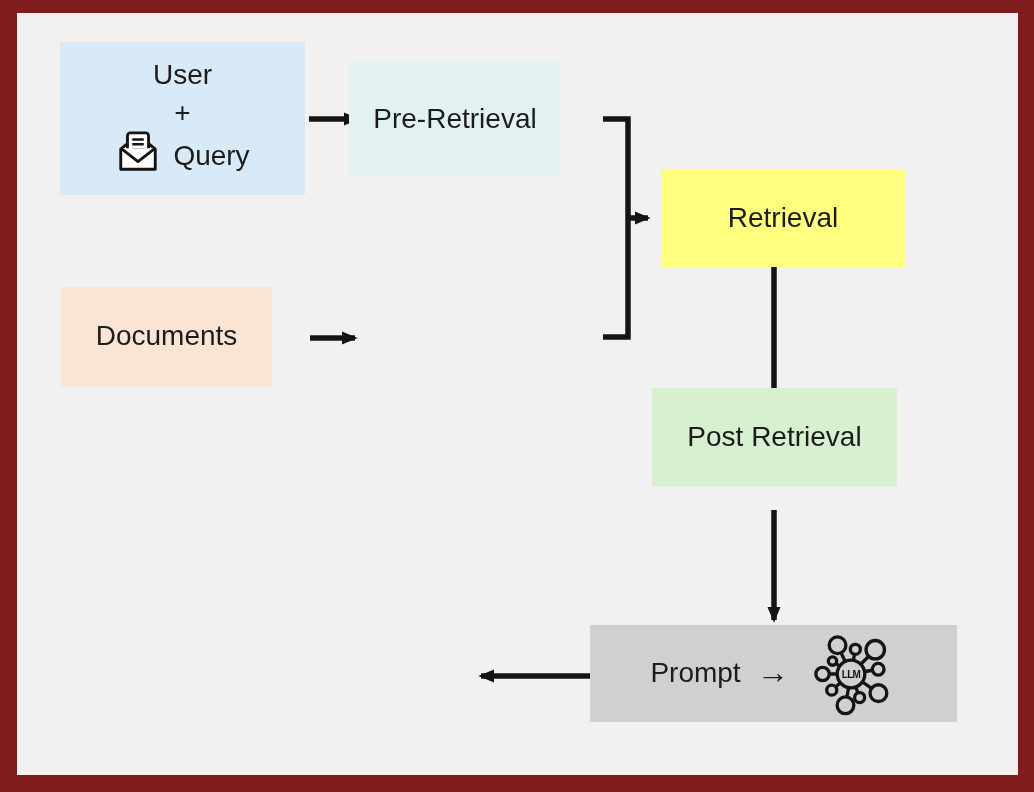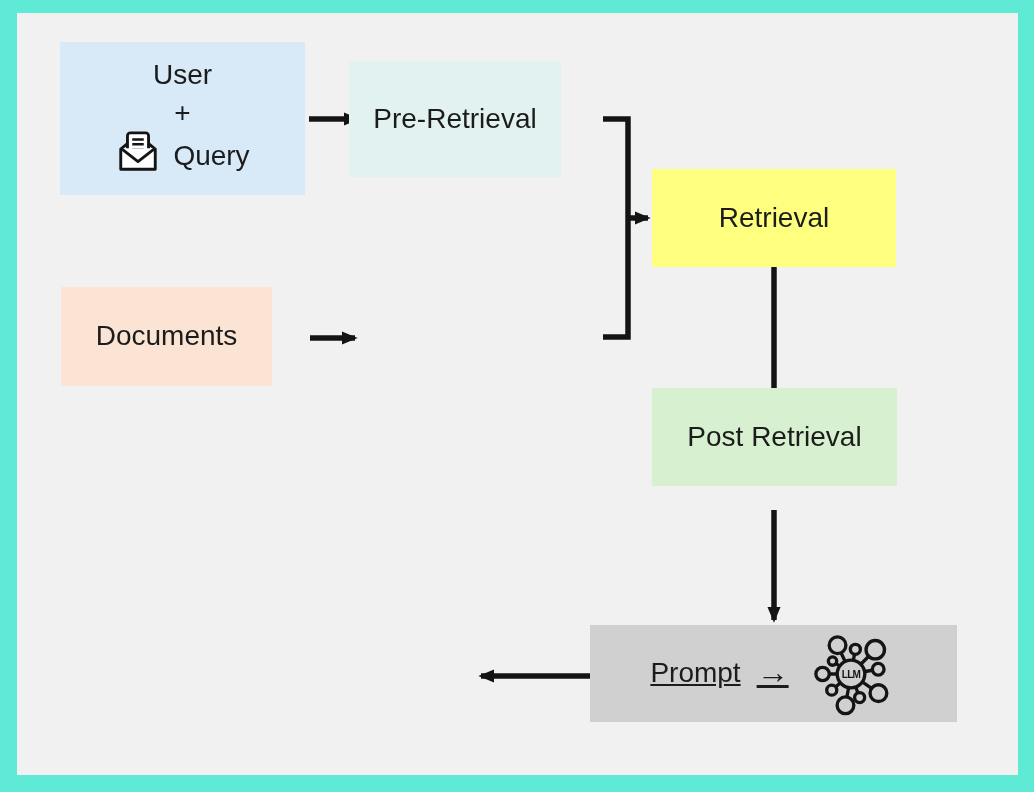--- a/index.html
+++ b/index.html
@@ -52,21 +52,21 @@
     position: absolute;
     left: 0; top: 0;
     width: 1034px; height: 792px;
     pointer-events: none;
   }
   #edge-layer path { fill: none; stroke-width: 5.5px; }
 </style>
 </head>
 <body>
 
-<div class="stage" style="background-color: #5eead4;">
+<div class="stage" style="background-color: #7f1d1d;">
   <div class="canvas" style="background-color: rgb(241, 241, 242);"></div>
 
   <svg id="edge-layer" viewBox="0 0 1034 792">
     <defs>
       <marker id="ah" viewBox="0 0 12 10" refX="10" refY="5" markerWidth="16" markerHeight="13.3" markerUnits="userSpaceOnUse" orient="auto">
         <path d="M0,0 L12,5 L0,10 Z" style="fill:#141414;stroke:none" fill="#141414"></path>
       </marker>
     </defs>
     <path d="M309,119 L357,119" marker-end="url(#ah)" stroke="#141414"></path>
     <path d="M310,338 L355,338" marker-end="url(#ah)" stroke="#141414"></path>
@@ -96,29 +96,29 @@
 
   <div class="node" id="node-pre-retrieval" style="background-color: rgb(226, 242, 241);">
     <span>Pre-Retrieval</span>
   </div>
 
   <div class="node" id="node-documents" style="background-color: rgb(252, 228, 213);">
     <span>Documents</span>
   </div>
 
 
-  <div class="node" id="node-retrieval" style="background-color: rgb(254, 255, 126);">
+  <div class="node" id="node-retrieval" style="background-color: rgb(254, 255, 126); margin-left: 9px;">
     <span>Retrieval</span>
   </div>
 
   <div class="node" id="node-post-retrieval" style="background-color: rgb(215, 240, 207);">
     <span>Post Retrieval</span>
   </div>
 
-  <div class="node" id="node-prompt" style="background-color: rgb(209, 208, 208); text-decoration: underline;">
+  <div class="node" id="node-prompt" style="background-color: rgb(209, 208, 208);">
     <div class="prompt-row">
       <span>Prompt</span>
       <span class="prompt-arrow">→</span>
       <span class="llm-icon">
         <svg width="92" height="92" viewBox="-55 -55 110 110">
           <g stroke="#141414" stroke-width="4" fill="none">
             <path d="M0,0 L-16.1,-34.4 M0,0 L5.2,-29.5 M0,0 L29,-29 M0,0 L32.5,-5.7 M0,0 L32.8,22.9 M0,0 L10.3,28.2 M0,0 L-6.6,37.4 M0,0 L-23,19.3 M0,0 L-34,0 M0,0 L-22.1,-15.5"></path>
           </g>
           <g stroke="#141414" stroke-width="4" fill="#d1d0d0">
             <circle cx="-16.1" cy="-34.4" r="10"></circle>

